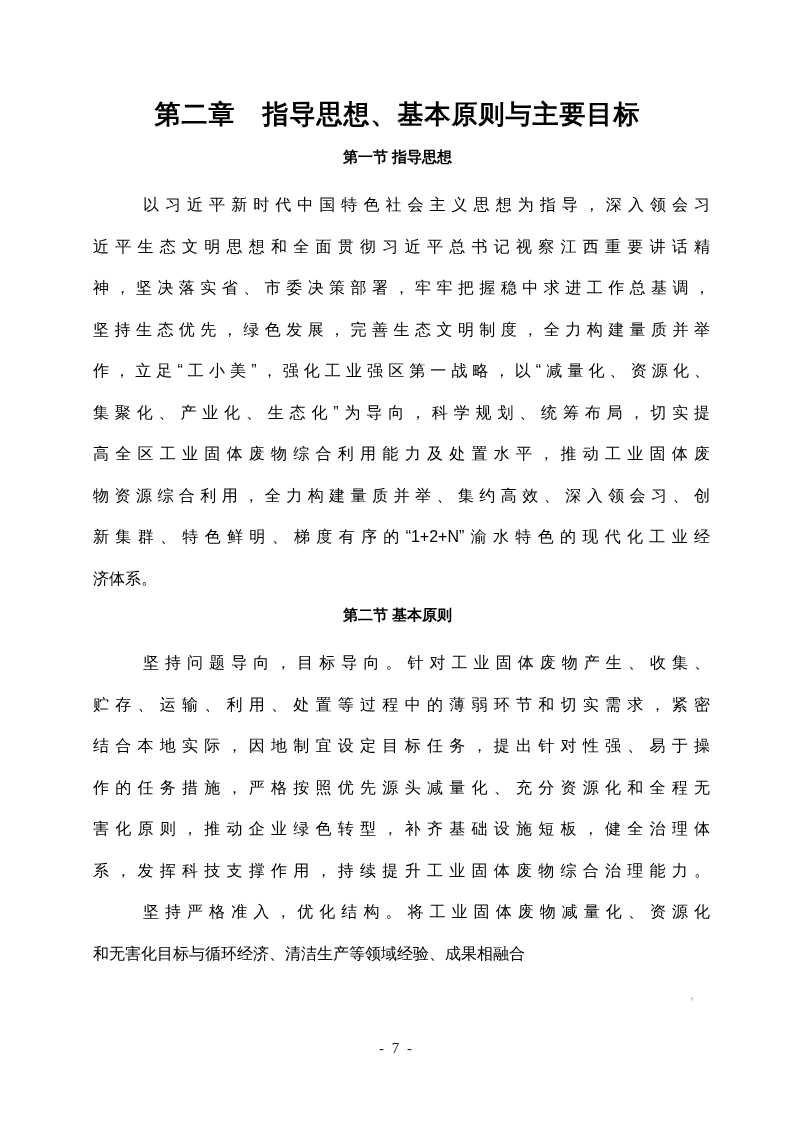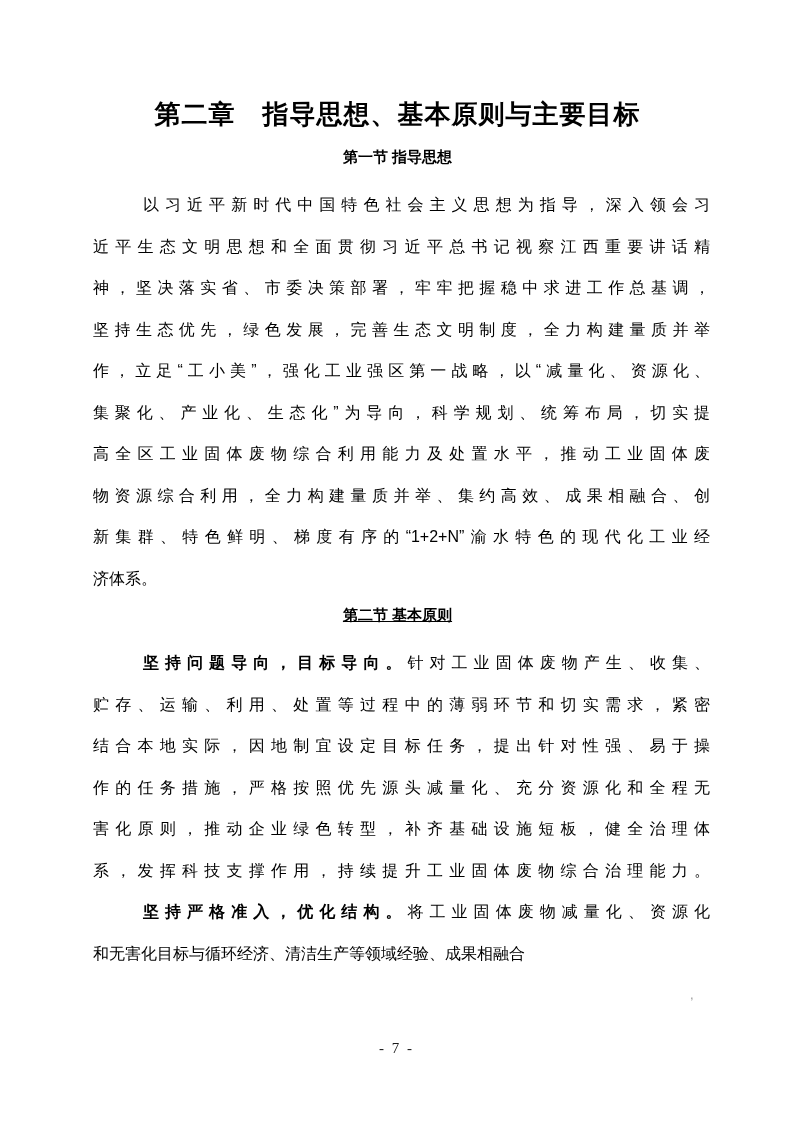--- a/index.html
+++ b/index.html
@@ -36,21 +36,20 @@
   .section-heading {
     margin: 14px 0 0 0;
     font-size: 15px;
     font-weight: bold;
     line-height: 26px;
     text-align: center;
     white-space: pre;
   }
   .section-heading.second {
     margin-top: 3px;
-    text-decoration: underline;
   }
   .para {
     margin: 14px 0 0 8px;
     font-size: 16px;
   }
   .para.tight {
     margin-top: 0;
   }
   .ln {
     line-height: 41.5px;
@@ -61,21 +60,21 @@
     white-space: nowrap;
   }
   .ln.indent {
     text-indent: 50px;
   }
   .ln.last {
     text-align: right;
     text-align-last: left;
   }
   .bold-lead {
-    font-weight: bold;
+    font-weight: normal;
   }
   .stray-mark {
     position: absolute;
     left: 690px;
     top: 988px;
     font-size: 13px;
     color: #9a9a9a;
     line-height: 13px;
   }
   .page-footer {
@@ -101,21 +100,21 @@
     <h2 class="section-heading">第一节 指导思想</h2>
 
     <div class="para">
       <div class="ln indent">以习近平新时代中国特色社会主义思想为指导，深入领会习</div>
       <div class="ln">近平生态文明思想和全面贯彻习近平总书记视察江西重要讲话精</div>
       <div class="ln">神，坚决落实省、市委决策部署，牢牢把握稳中求进工作总基调，</div>
       <div class="ln">坚持生态优先，绿色发展，完善生态文明制度，全力构建量质并举</div>
       <div class="ln">作，立足“工小美”，强化工业强区第一战略，以“减量化、资源化、</div>
       <div class="ln">集聚化、产业化、生态化”为导向，科学规划、统筹布局，切实提</div>
       <div class="ln">高全区工业固体废物综合利用能力及处置水平，推动工业固体废</div>
-      <div class="ln">物资源综合利用，全力构建量质并举、集约高效、成果相融合、创</div>
+      <div class="ln">物资源综合利用，全力构建量质并举、集约高效、深入领会习、创</div>
       <div class="ln">新集群、特色鲜明、梯度有序的“1+2+N”渝水特色的现代化工业经</div>
       <div class="ln last">济体系。</div>
     </div>
 
     <h2 class="section-heading second">第二节 基本原则</h2>
 
     <div class="para">
       <div class="ln indent"><span class="bold-lead">坚持问题导向，目标导向。</span><span>针对工业固体废物产生、收集、</span></div>
       <div class="ln">贮存、运输、利用、处置等过程中的薄弱环节和切实需求，紧密</div>
       <div class="ln">结合本地实际，因地制宜设定目标任务，提出针对性强、易于操</div>

